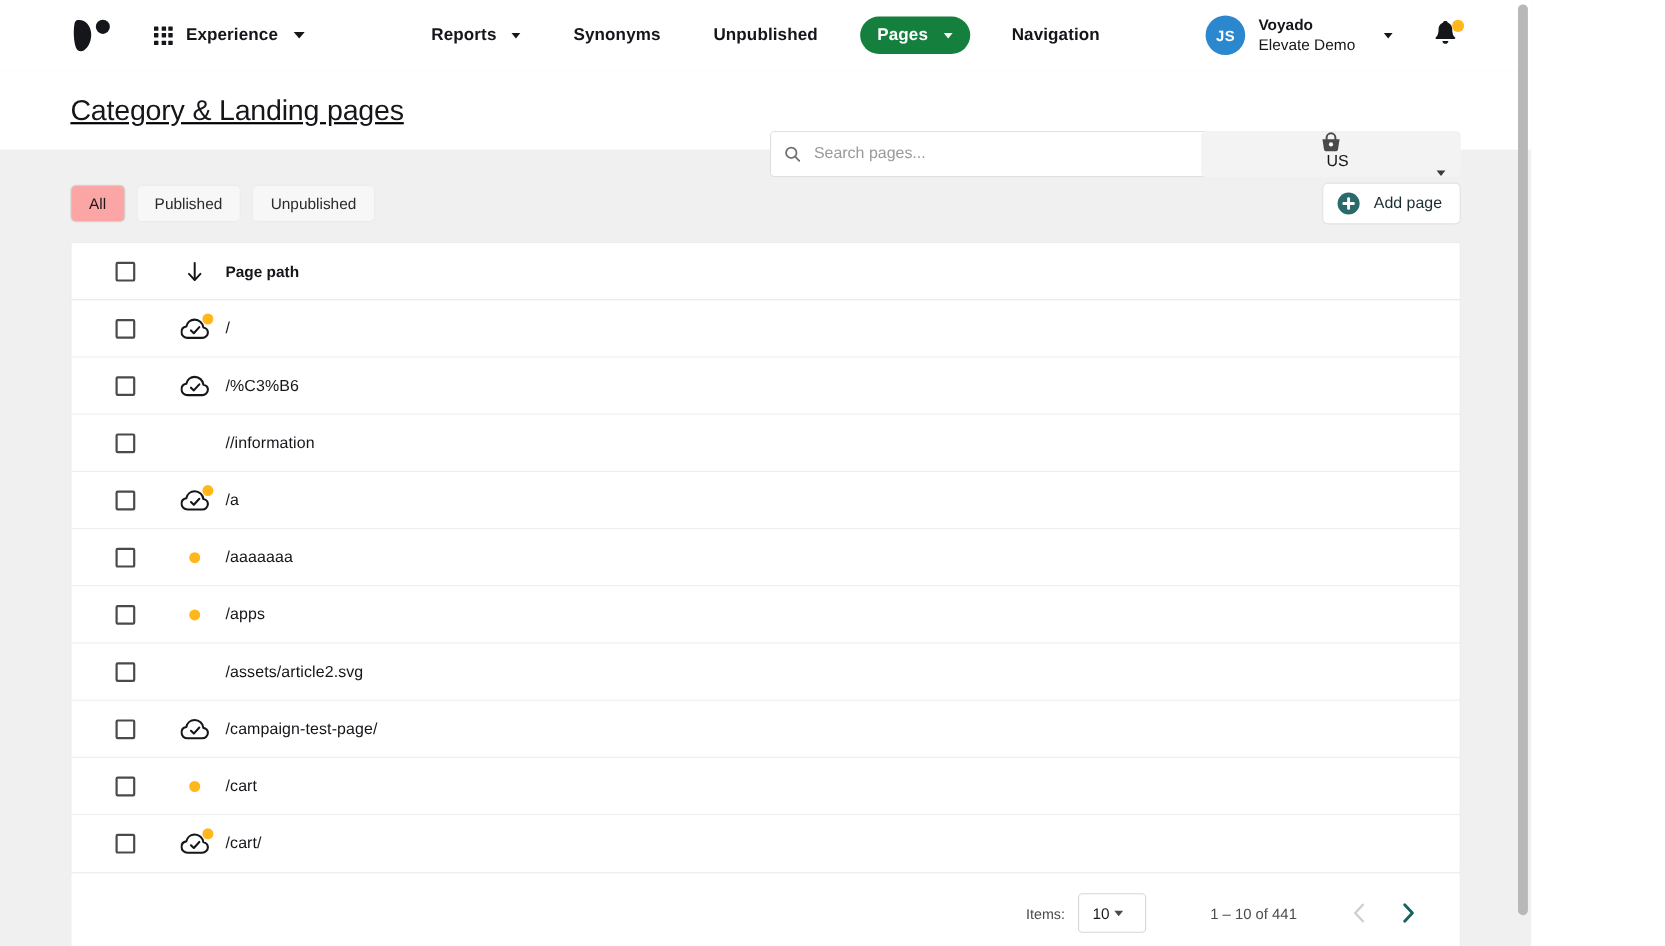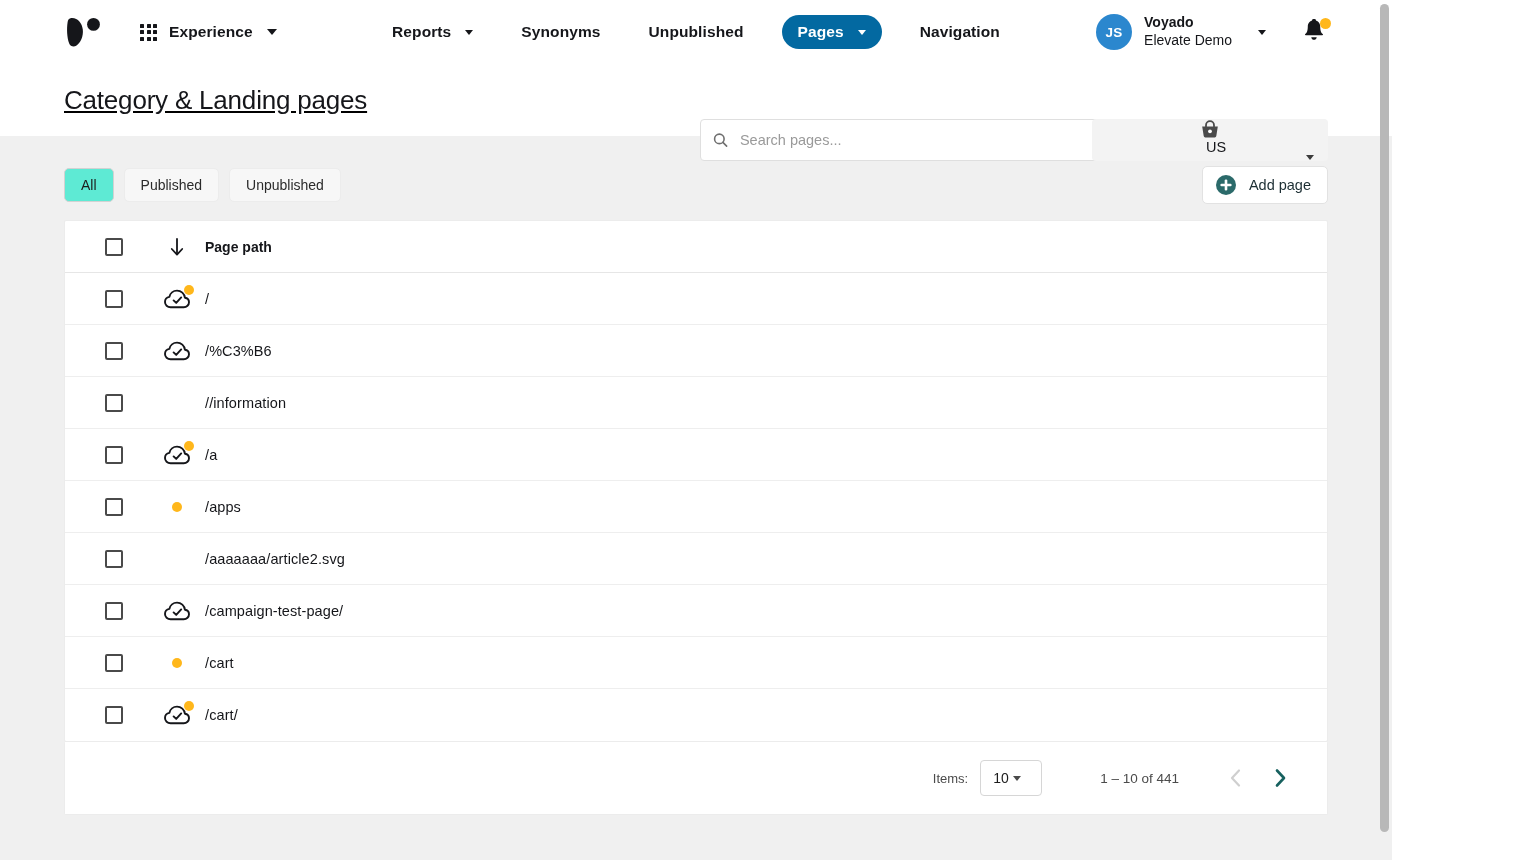--- a/index.html
+++ b/index.html
@@ -70,21 +70,21 @@
     color: #15161a;
     padding: 7px 10px;
     cursor: pointer;
     white-space: nowrap;
     display: flex;
     align-items: center;
     border-radius: 20px;
     letter-spacing: .1px;
   }
   .navitem + .navitem { margin-left: 28px; }
-  .navitem.active { background: #0369a1; color: #ffffff; padding: 8px 16px; }
+  .navitem.active { background: #15803d; color: #ffffff; padding: 8px 16px; }
 
   .usercluster {
     position: absolute;
     right: 64px; top: 0; height: 64px;
     display: flex; align-items: center;
   }
   .avatar {
     width: 36px; height: 36px; border-radius: 50%;
     background: #2b87ce;
     color: #ffffff;
@@ -171,21 +171,21 @@
     height: 34px;
     padding: 0 16px;
     border-radius: 5px;
     background: #f7f7f7;
     border: 1px solid #ececec;
     font-size: 14px;
     color: #2a2a2a;
     display: flex; align-items: center;
     cursor: pointer;
   }
-  .chip.active { background: #5eead4; border-color: #d2d2d2; color: #1c1c1c; }
+  .chip.active { background: #fca5a5; border-color: #d2d2d2; color: #1c1c1c; }
   .add-btn {
     margin-left: auto;
     height: 38px;
     padding: 0 16px 0 12px;
     border-radius: 5px;
     background: #ffffff;
     border: 1px solid #e2e2e2;
     display: flex; align-items: center;
     gap: 12px;
     font-size: 14.5px;
@@ -445,26 +445,33 @@
                   <polyline points="9.6,11.4 12.2,13.9 17.2,8.4" fill="none" stroke="#15161a" stroke-width="1.9" stroke-linecap="round" stroke-linejoin="round"></polyline>
                 </svg><div class="dot badge"></div></div>
             </div>
             <div class="pathtext">/a</div>
           </div>
           <div class="trow">
             <div class="cb"></div>
             <div class="statuscell">
               <div class="dot"></div>
             </div>
+            <div class="pathtext">/aaaaaaa</div>
+          </div>
+          <div class="trow">
+            <div class="cb"></div>
+            <div class="statuscell">
+              <div class="dot"></div>
+            </div>
             <div class="pathtext">/apps</div>
           </div>
           <div class="trow">
             <div class="cb"></div>
             <div class="statuscell"></div>
-            <div class="pathtext">/aaaaaaa/article2.svg</div>
+            <div class="pathtext">/assets/article2.svg</div>
           </div>
           <div class="trow">
             <div class="cb"></div>
             <div class="statuscell">
               <div class="cloud"><svg width="26" height="20" viewBox="0 0 26 20" aria-hidden="true">
                   <path d="M6.6 18.2C3.4 18.2 1 15.9 1 13c0-2.6 1.9-4.7 4.4-5.1C6.1 4.3 9.2 1.6 13 1.6c4.1 0 7.5 3.1 7.9 7.1 2.3.3 4.1 2.2 4.1 4.5 0 2.7-2.3 5-5.2 5H6.6z" fill="none" stroke="#15161a" stroke-width="1.9" stroke-linejoin="round"></path>
                   <polyline points="9.6,11.4 12.2,13.9 17.2,8.4" fill="none" stroke="#15161a" stroke-width="1.9" stroke-linecap="round" stroke-linejoin="round"></polyline>
                 </svg></div>
             </div>
             <div class="pathtext">/campaign-test-page/</div>

